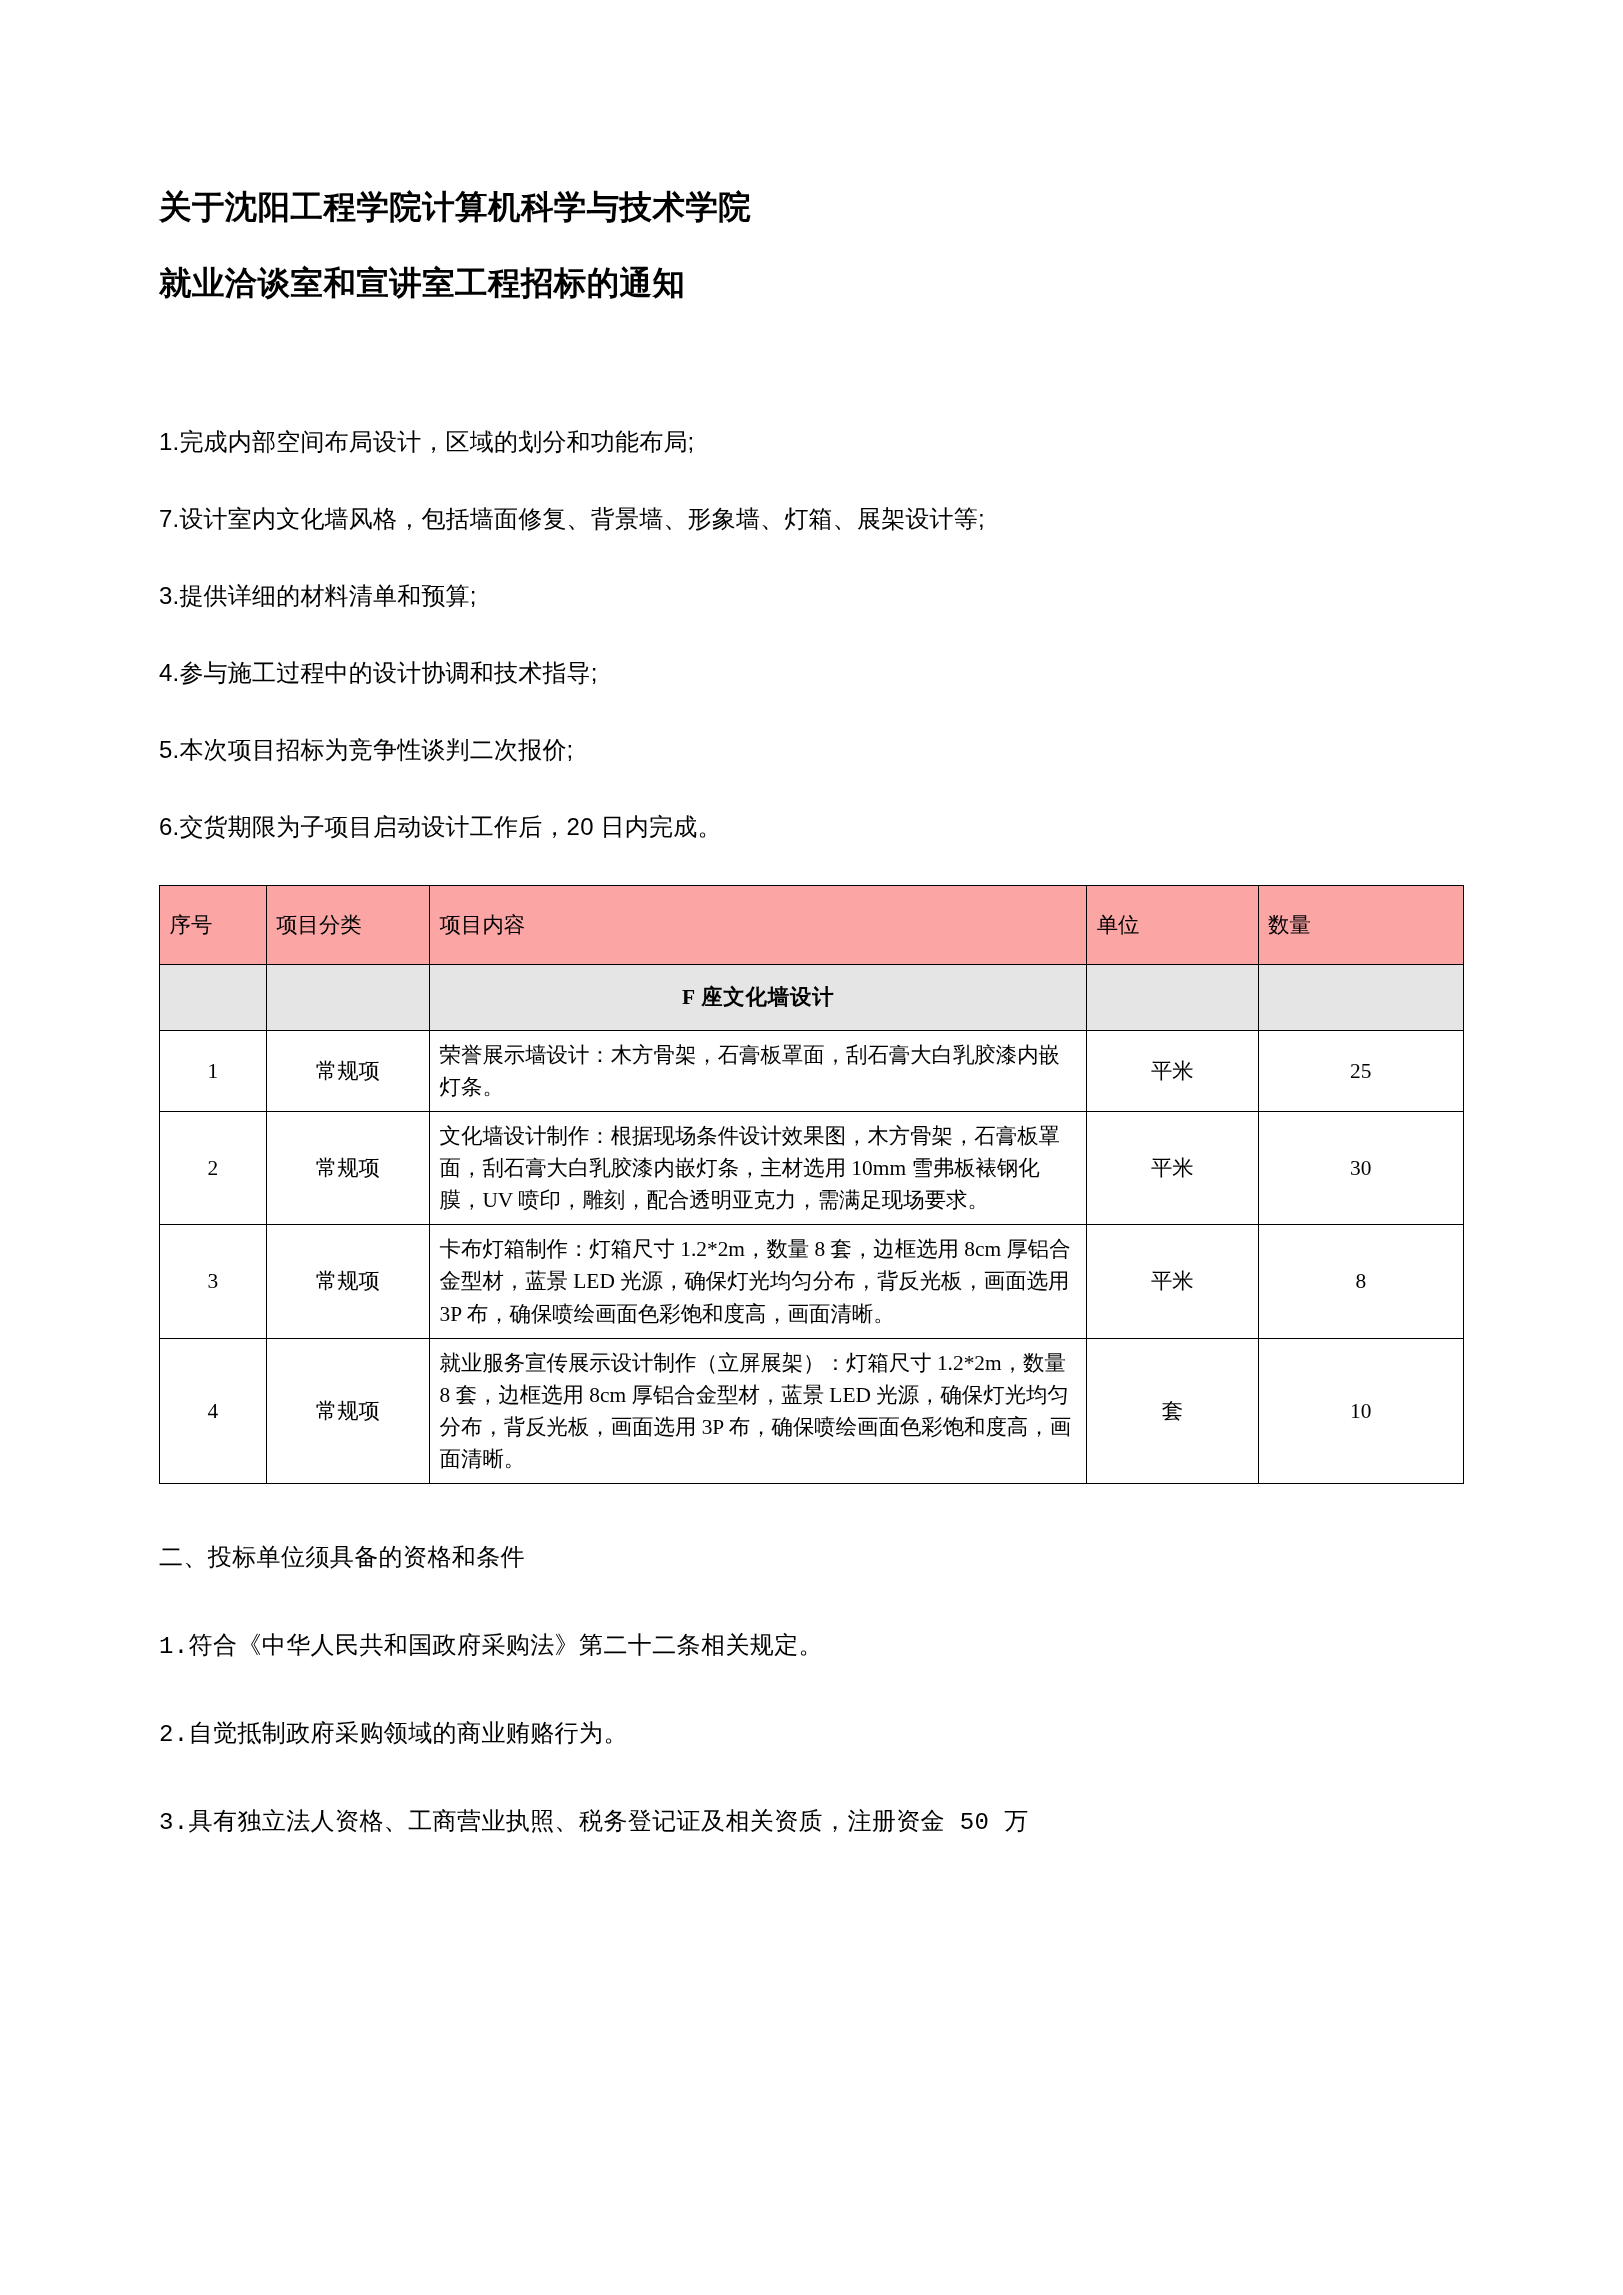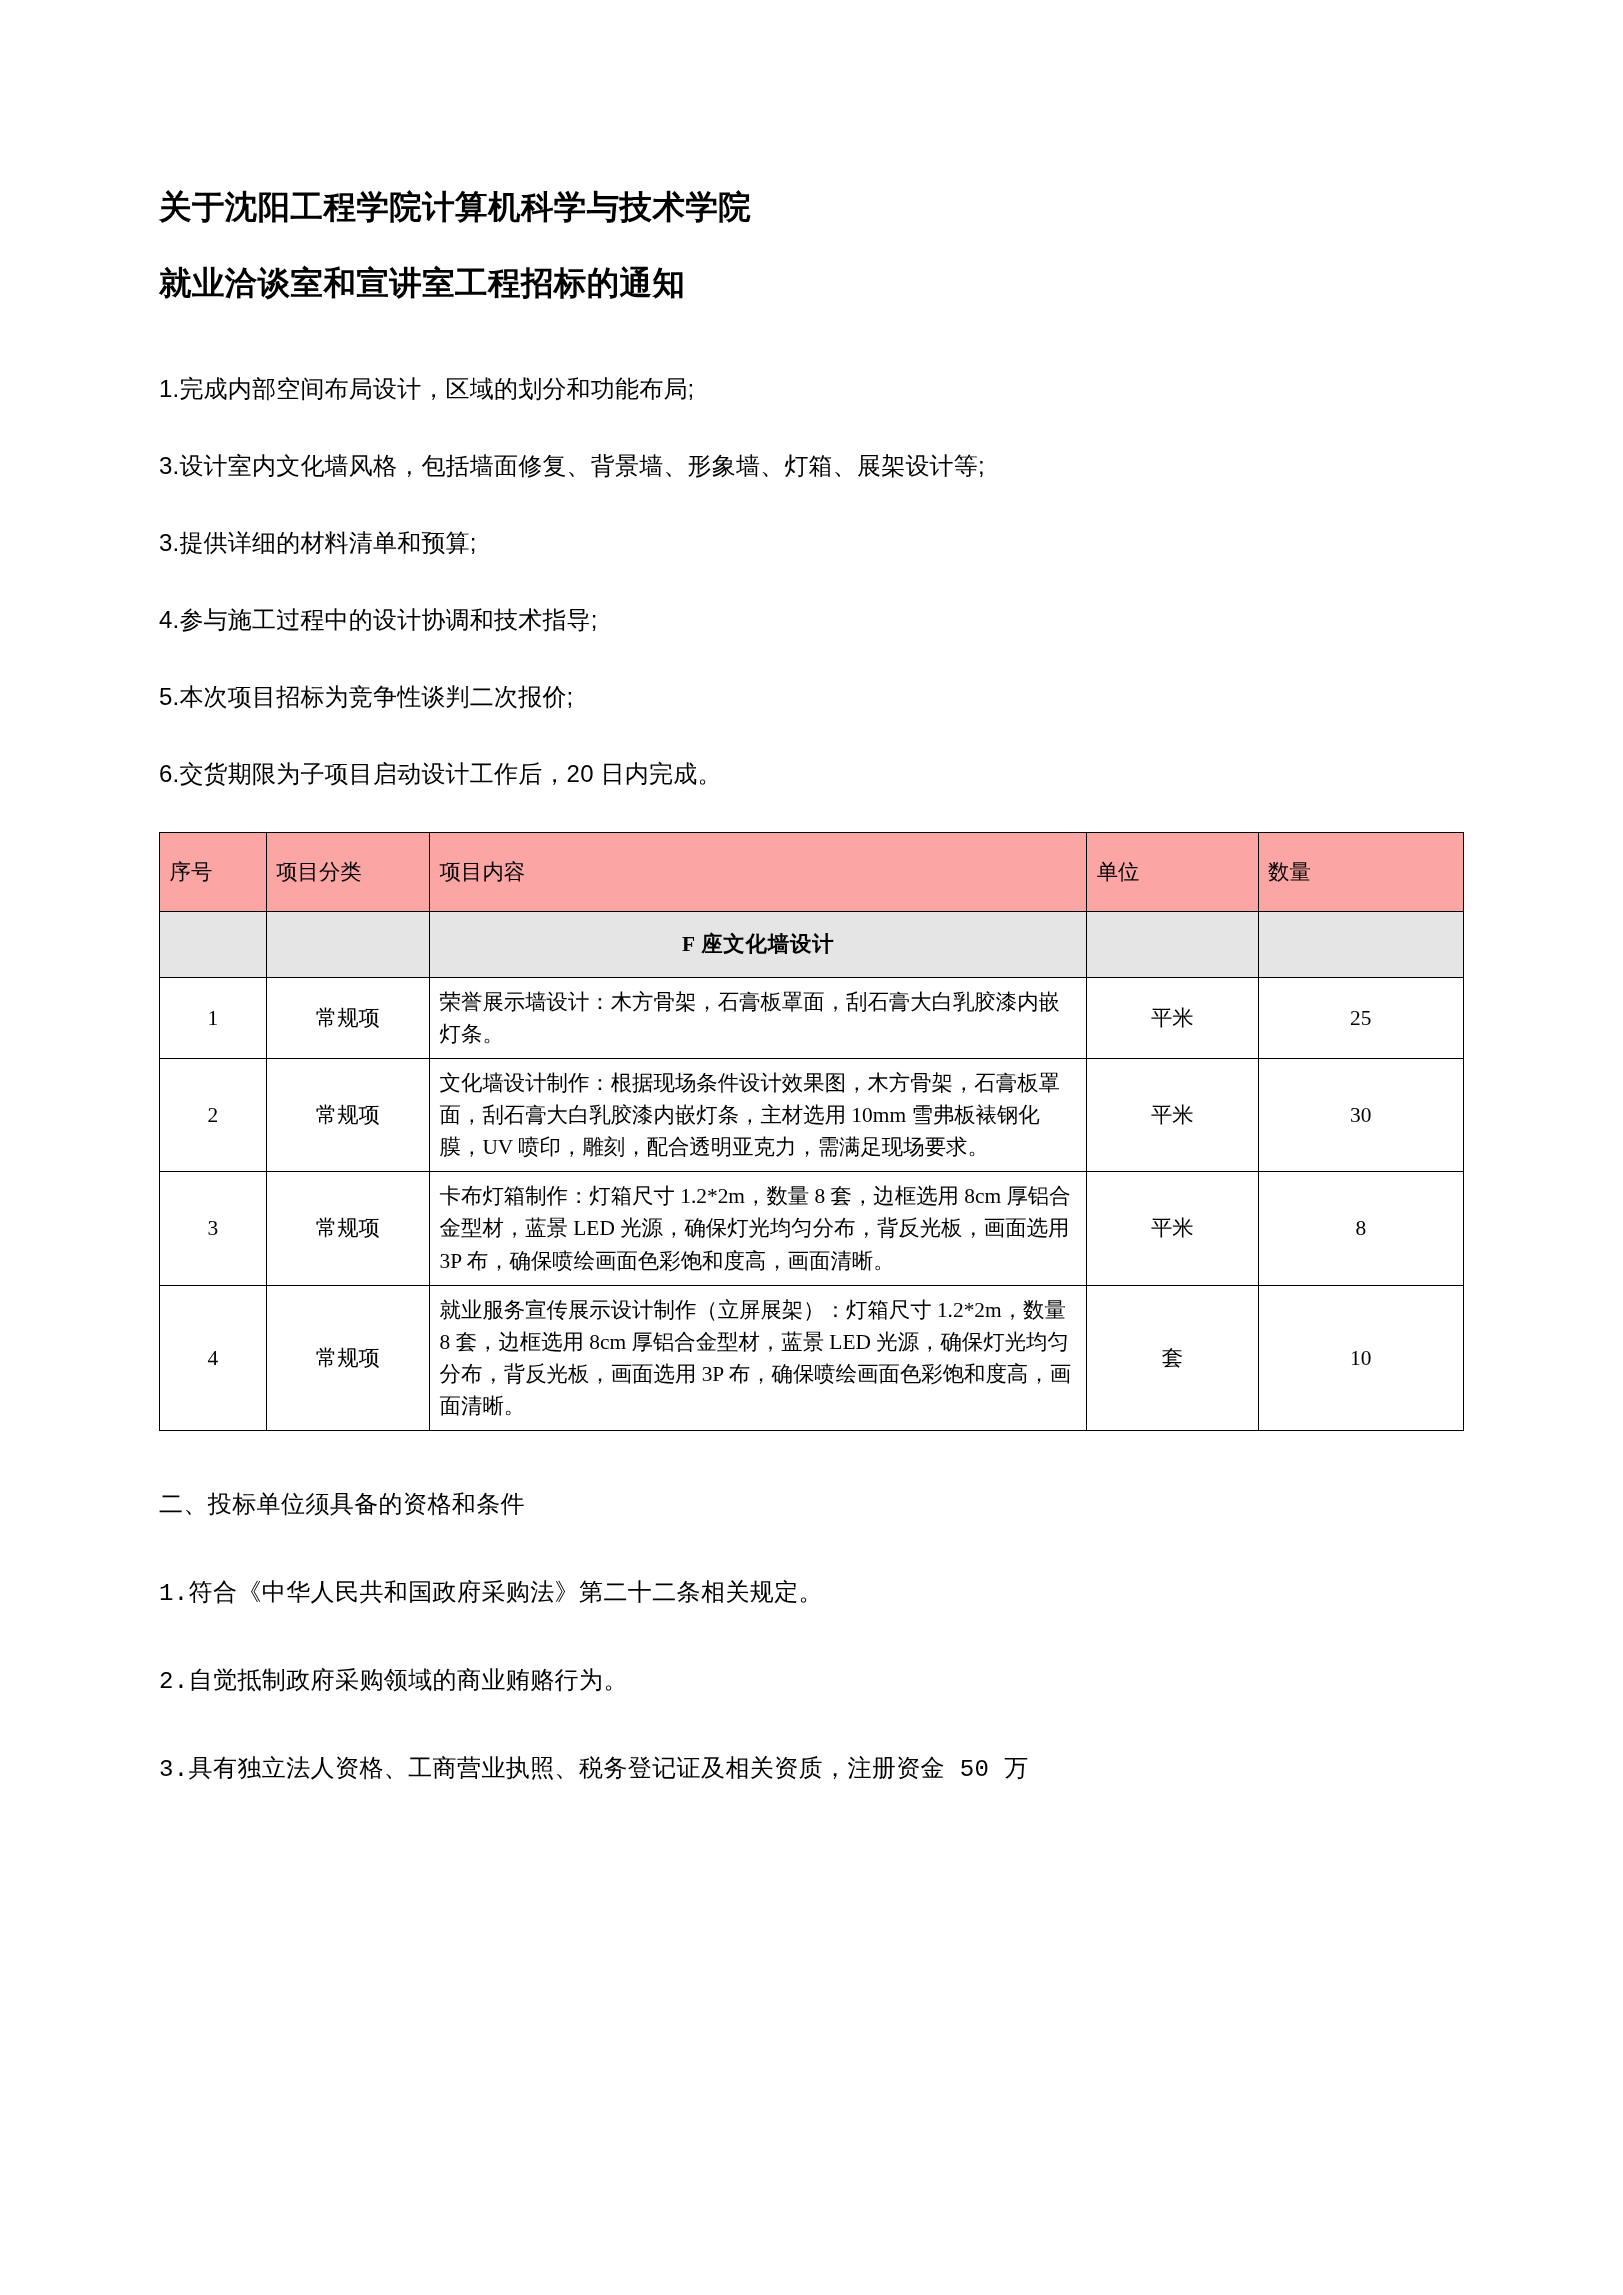--- a/index.html
+++ b/index.html
@@ -31,21 +31,21 @@
   .doc-title .line2 {
     margin-top: 28.5px;
   }
   .para {
     font-size: 24px;
     line-height: 1.5;
     margin-top: 41px;
     letter-spacing: 0.2px;
   }
   .para.first {
-    margin-top: 64px;
+    margin-top: 117px;
   }
   table.bid-table {
     border-collapse: collapse;
     width: 100%;
     margin-top: 40px;
     table-layout: fixed;
     font-family: "Liberation Serif", serif;
   }
   table.bid-table td,
   table.bid-table th {
@@ -98,21 +98,21 @@
 <body>
 
 <div class="page">
 
   <div class="doc-title">
     <div class="line1">关于沈阳工程学院计算机科学与技术学院</div>
     <div class="line2">就业洽谈室和宣讲室工程招标的通知</div>
   </div>
 
   <div class="para first">1.完成内部空间布局设计，区域的划分和功能布局;</div>
-  <div class="para">3.设计室内文化墙风格，包括墙面修复、背景墙、形象墙、灯箱、展架设计等;</div>
+  <div class="para">7.设计室内文化墙风格，包括墙面修复、背景墙、形象墙、灯箱、展架设计等;</div>
   <div class="para">3.提供详细的材料清单和预算;</div>
   <div class="para">4.参与施工过程中的设计协调和技术指导;</div>
   <div class="para">5.本次项目招标为竞争性谈判二次报价;</div>
   <div class="para">6.交货期限为子项目启动设计工作后，20 日内完成。</div>
 
   <table class="bid-table">
     <colgroup>
       <col class="c-seq">
       <col class="c-cat">
       <col class="c-content">

